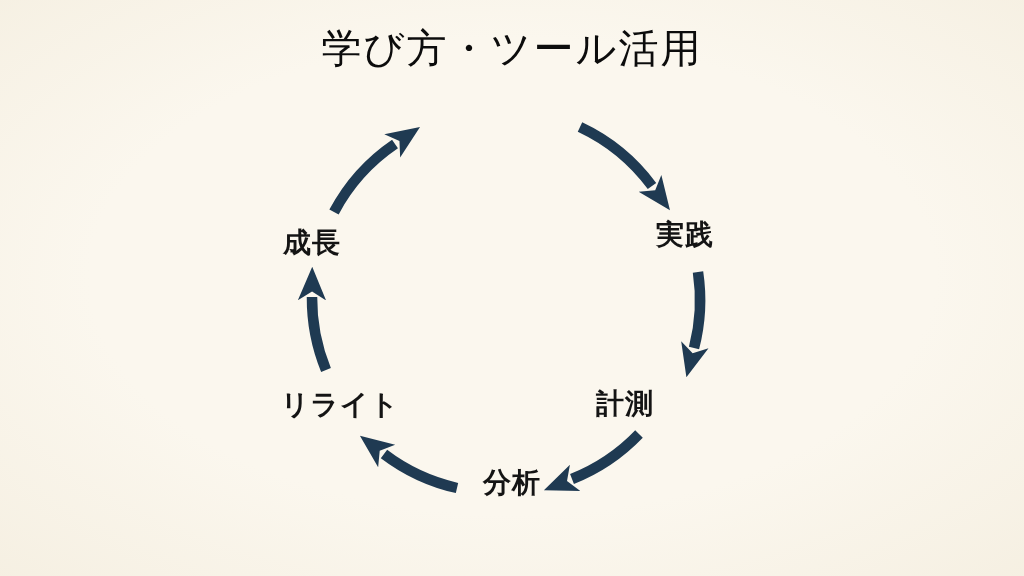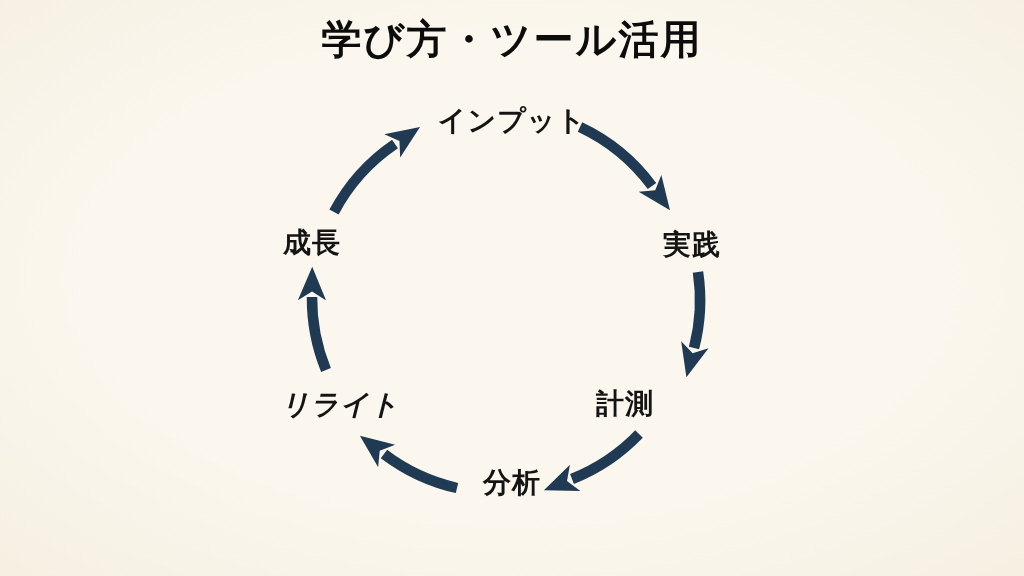--- a/index.html
+++ b/index.html
@@ -9,48 +9,48 @@
     height: 576px;
     overflow: hidden;
     background: radial-gradient(ellipse 75% 75% at 50% 48%, #fbf7ee 55%, #f5efe1 100%);
     font-family: "Liberation Sans", sans-serif;
   }
   .title {
     position: absolute;
     top: 8px;
     left: 0;
     right: 0;
-    margin: 4px;
+    margin: 13px;
     text-align: center;
     font-size: 40px;
-    font-weight: 700;
+    font-weight: 400;
     letter-spacing: 2px;
     color: #0c0c0c;
   }
   .arrows {
     position: absolute;
     top: 0;
     left: 0;
     width: 1024px;
     height: 576px;
   }
   .node {
     position: absolute;
     transform: translate(-50%, -50%);
     font-size: 28px;
     font-weight: 600;
     letter-spacing: 1px;
     white-space: nowrap;
     color: #141414;
   }
   .n-input       { left: 512px; top: 121px; }
-  .n-practice    { left: 685px; top: 245px; margin-left: 7px; }
+  .n-practice    { left: 685px; top: 235px; }
   .n-measurement { left: 625px; top: 404px; }
   .n-analysis    { left: 512px; top: 483px; }
-  .n-rewrite     { left: 340px; top: 405px; font-style: italic; }
+  .n-rewrite     { left: 340px; top: 405px; }
   .n-growth      { left: 312px; top: 243px; }
 </style>
 </head>
 <body>
 
 <div class="stage">
 
   <h1 class="title">学び方・ツール活用</h1>
 
   <svg class="arrows" viewBox="0 0 1024 576" xmlns="http://www.w3.org/2000/svg" aria-hidden="true">
@@ -62,20 +62,19 @@
     <g fill="none" stroke-width="10.5" stroke-linecap="butt">
       <path d="M 580 127 A 190 190 0 0 1 652 186" marker-end="url(#head)" stroke="#1f3a52"></path>
       <path d="M 698 272 A 190 190 0 0 1 694 348" marker-end="url(#head)" stroke="#1f3a52"></path>
       <path d="M 639 434 A 190 190 0 0 1 572 479" marker-end="url(#head)" stroke="#1f3a52"></path>
       <path d="M 457 488 A 190 190 0 0 1 384 454" marker-end="url(#head)" stroke="#1f3a52"></path>
       <path d="M 326 370 A 190 190 0 0 1 312 297" marker-end="url(#head)" stroke="#1f3a52"></path>
       <path d="M 334 212 A 190 190 0 0 1 395 144" marker-end="url(#head)" stroke="#1f3a52"></path>
     </g>
   </svg>
 
-  <div class="node n-input">インプット</div>
   <div class="node n-practice">実践</div>
   <div class="node n-measurement">計測</div>
   <div class="node n-analysis">分析</div>
   <div class="node n-rewrite">リライト</div>
   <div class="node n-growth">成長</div>
 
 </div>
 
 </body></html>

